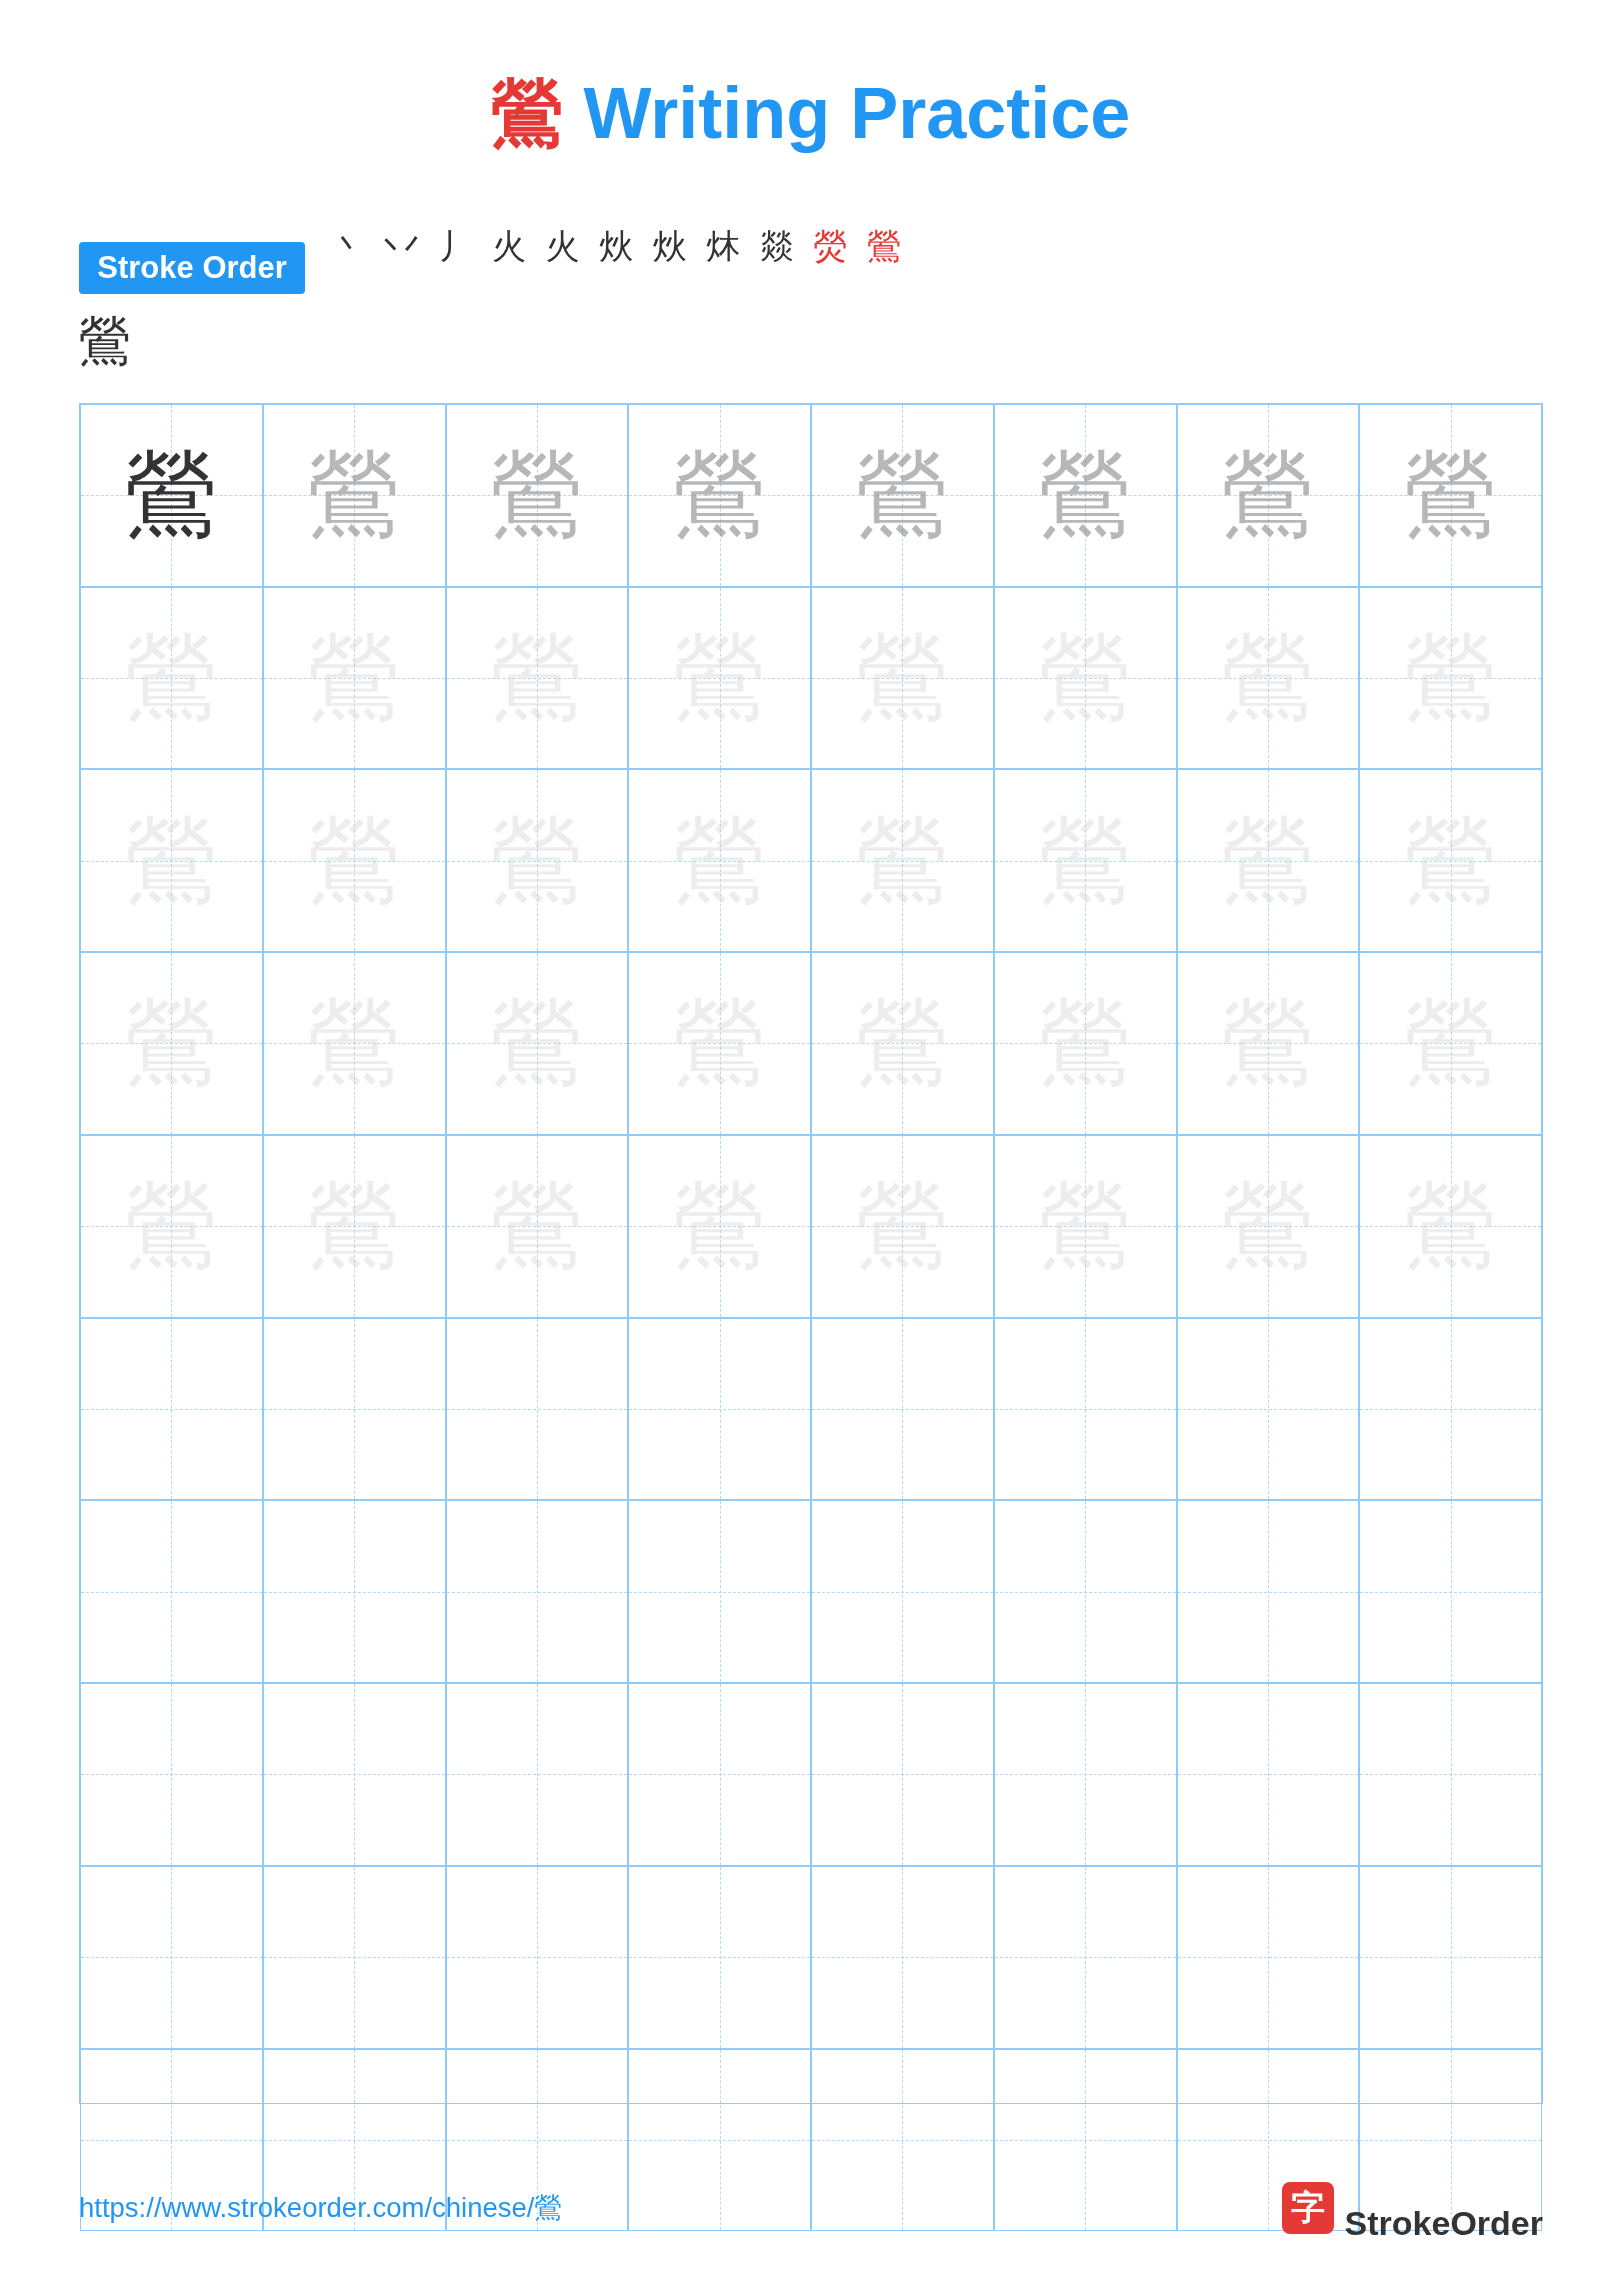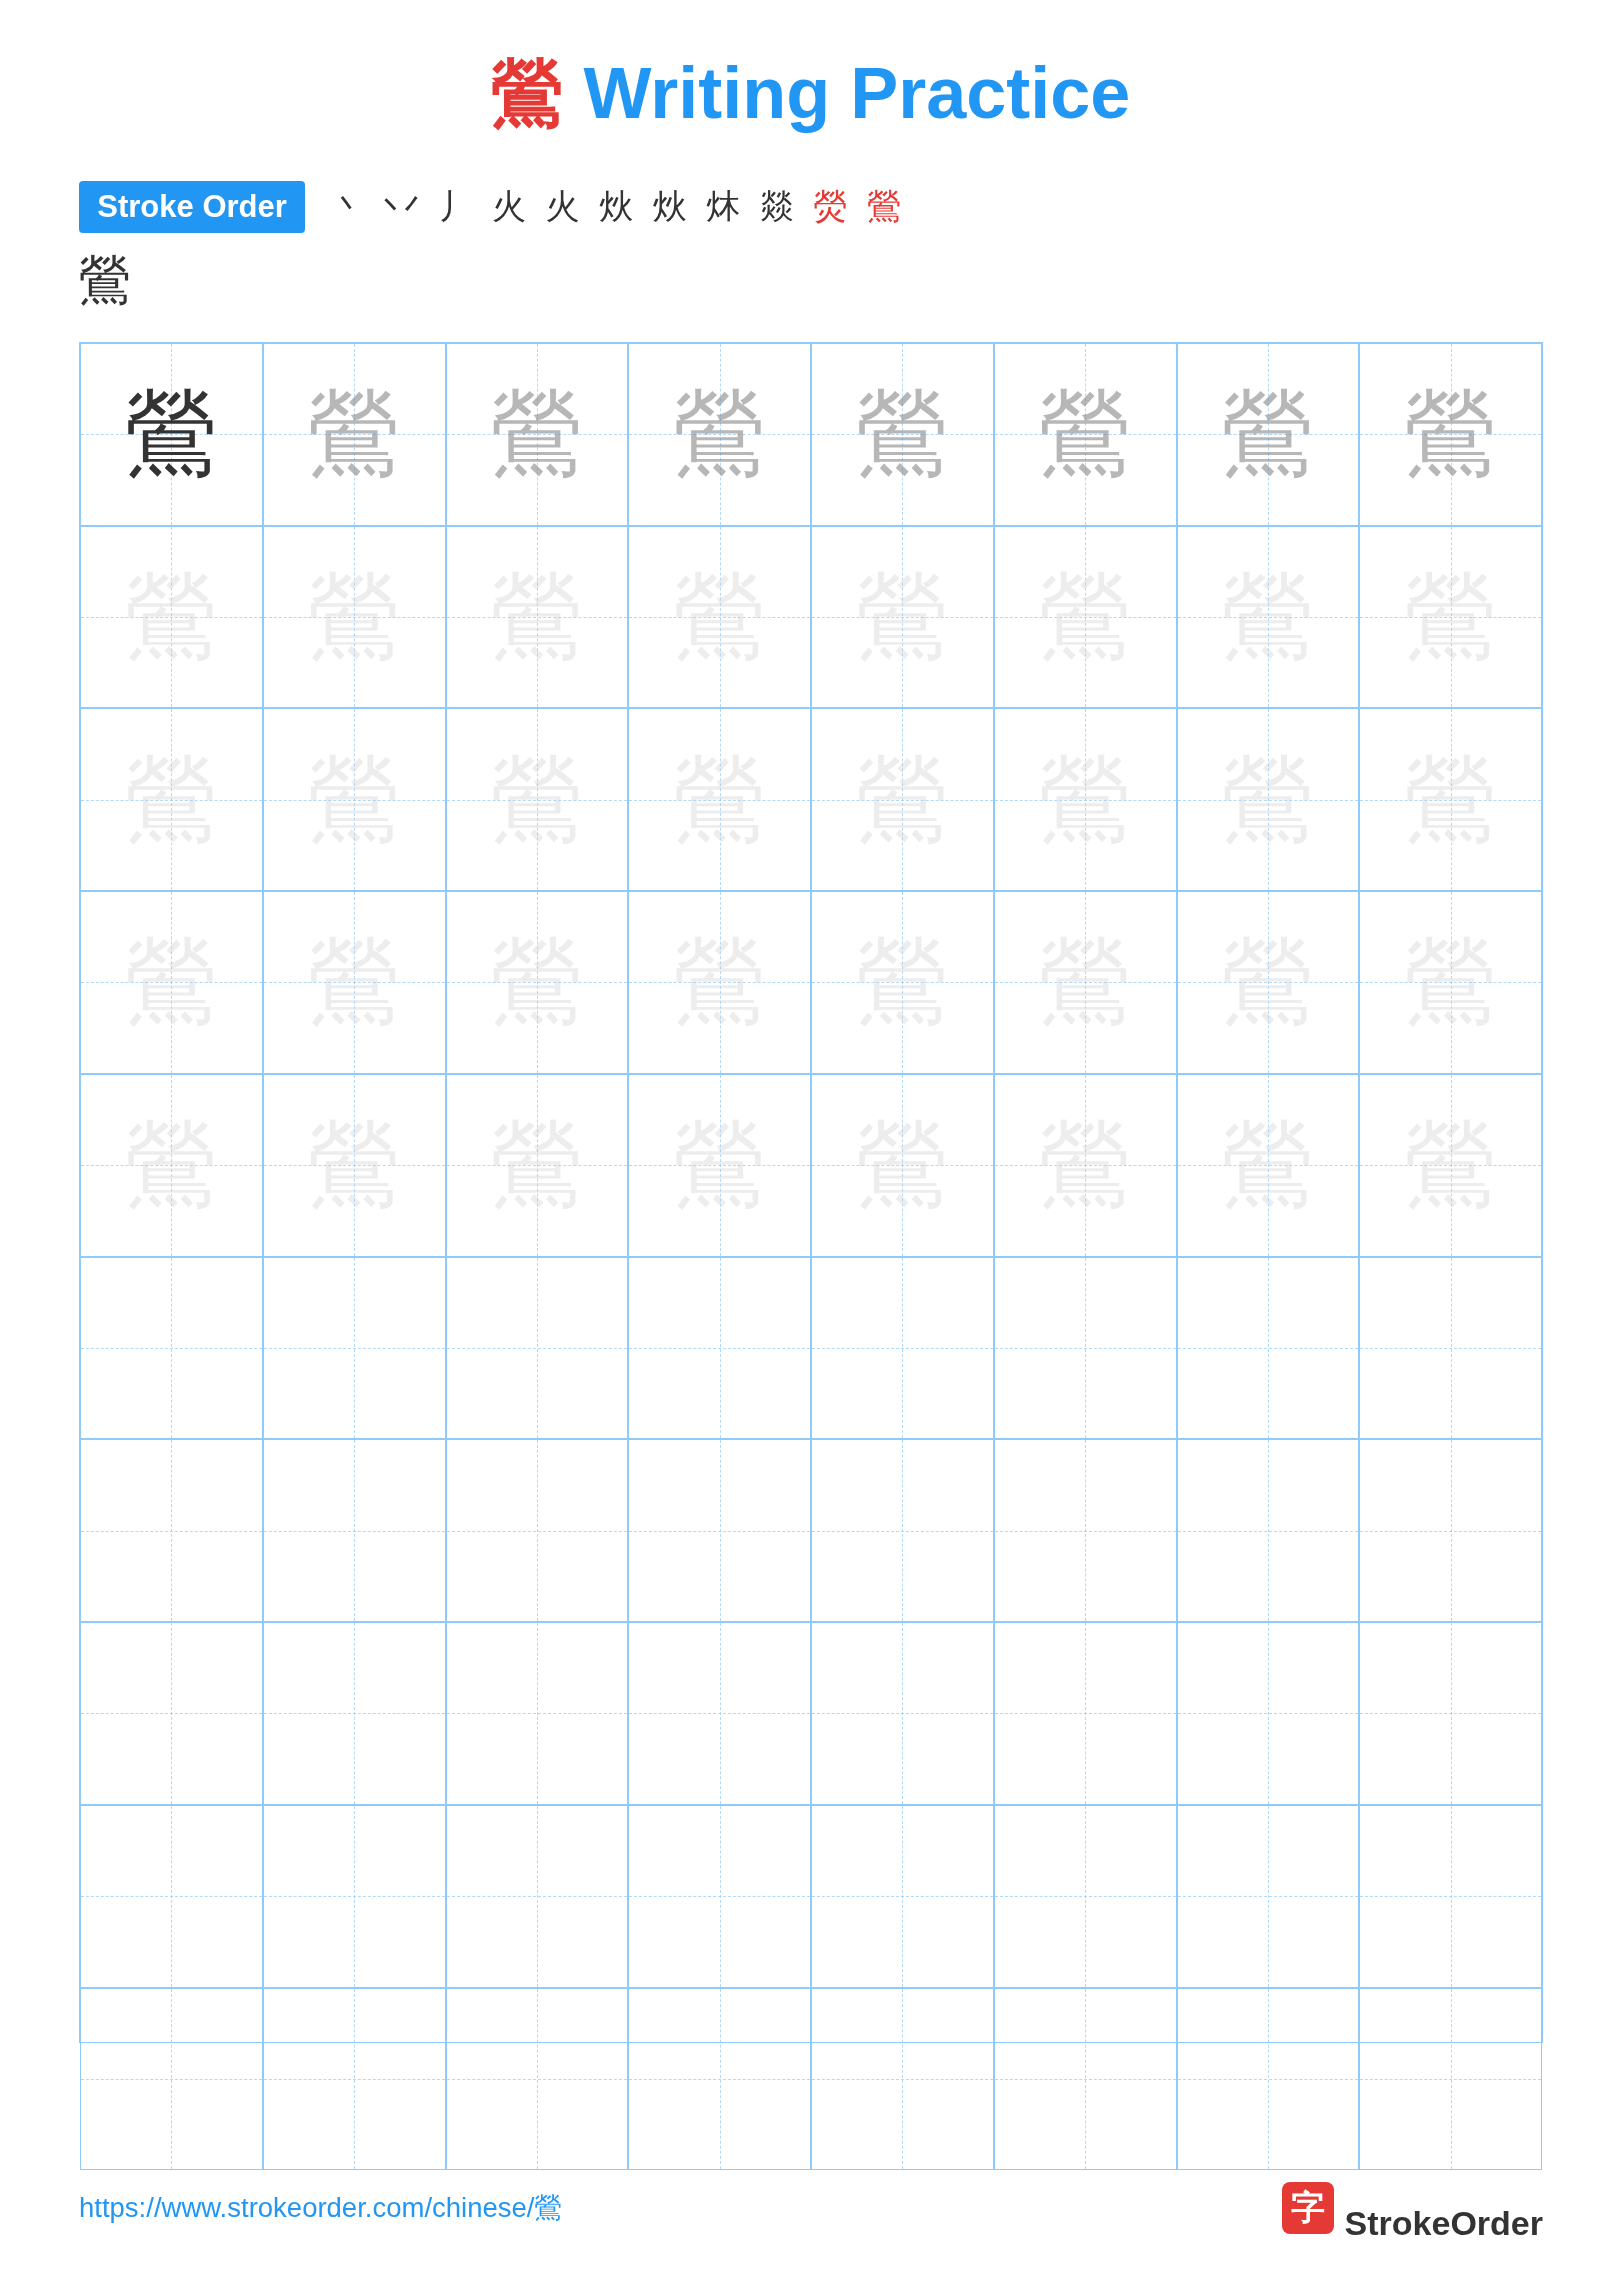--- a/index.html
+++ b/index.html
@@ -11,21 +11,21 @@
       font-family: serif;
       position: relative;
       overflow: hidden;
     }
 
     .page {
       width: 1622px;
       height: 2295px;
       background: white;
       position: relative;
-      padding: 20px 79px;
+      padding: 40px 79px;
     }
 
     
     .title-section {
       text-align: center;
       margin-bottom: 39px;
       margin-top: 26px;
     }
 
     .title-text {
@@ -51,20 +51,21 @@
 
     .stroke-order-badge {
       background: #2196F3;
       color: white;
       font-size: 31px;
       font-family: sans-serif;
       font-weight: bold;
       padding: 7.9px 18.3px;
       border-radius: 3.9px;
       margin-right: 19.6px;
+      margin-top: 41px;
     }
 
     .stroke-steps {
       display: flex;
       align-items: center;
       gap: 19.6px;
       font-size: 34px;
       color: #333;
       font-family: serif;
     }

